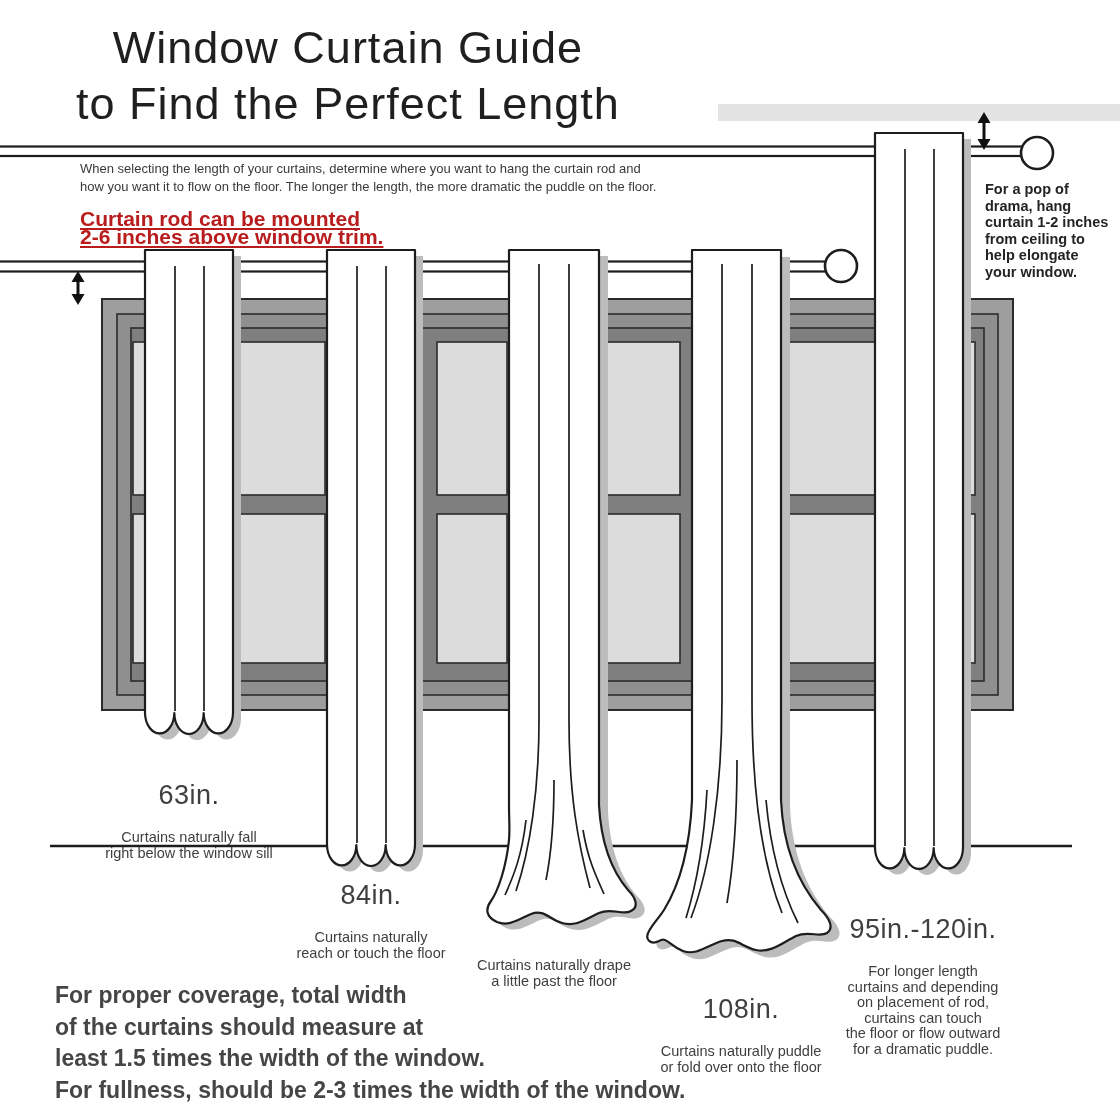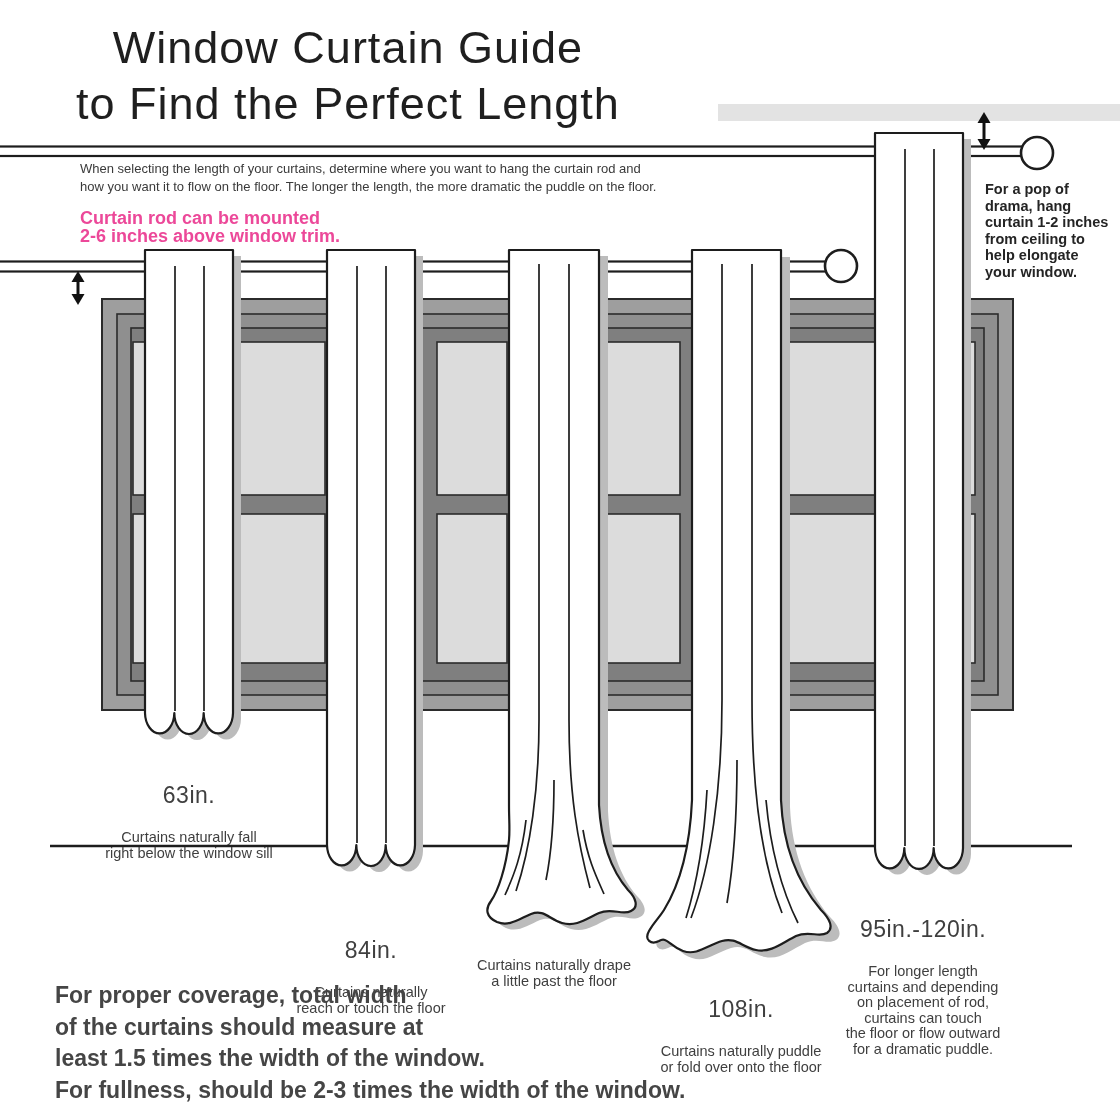--- a/index.html
+++ b/index.html
@@ -6,27 +6,27 @@
   .canvas {
     position:relative; width:1120px; height:1120px; background:#ffffff;
     font-family:"Liberation Sans", sans-serif; overflow:hidden; color:#262626;
   }
   .abs { position:absolute; white-space:pre-line; }
   .title {
     left:76px; top:20px; font-size:45px; line-height:56px; letter-spacing:1px;
     font-weight:400; color:#1f1f1f;text-align:center;
   }
   .intro { left:80px; top:160px; font-size:13px; line-height:17.5px; color:#3a3a3a; }
-  .rod-note { left:80px; top:210px; font-size:18px; line-height:17.5px; font-weight:bold; color:#ec4899; }
+  .rod-note { left:80px; top:210px; font-size:21px; line-height:17.5px; font-weight:bold; color:#b91c1c;text-decoration:underline; }
   .ceiling-note { left:985px; top:181px; width:150px; font-size:14.5px; line-height:16.5px; font-weight:bold; color:#242424; }
   .len-label { text-align:center; color:#3f3f3f; }
-  .len-label .num { font-size:23px; line-height:28px; letter-spacing:0.5px; }
+  .len-label .num { font-size:27px; line-height:28px; letter-spacing:0.5px; }
   .len-label .desc { font-size:14.5px; line-height:15.5px; margin-top:3px; white-space:pre-line; }
   .label-63  { left:89px;  top:763px; width:200px; }
-  .label-84  { left:271px; top:918px; width:200px; }
+  .label-84  { left:271px; top:863px; width:200px; }
   .label-95  { left:454px; top:937px; width:200px; }
   .label-108 { left:631px; top:977px; width:220px; }
   .label-95-120 { left:813px; top:897px; width:220px; }
   .bottom-note { left:55px; top:980px; font-size:23px; line-height:31.5px; font-weight:bold; color:#454545; }
   svg.diagram { position:absolute; left:0; top:0; }
 </style>
 </head>
 <body>
 
 <div class="canvas">

